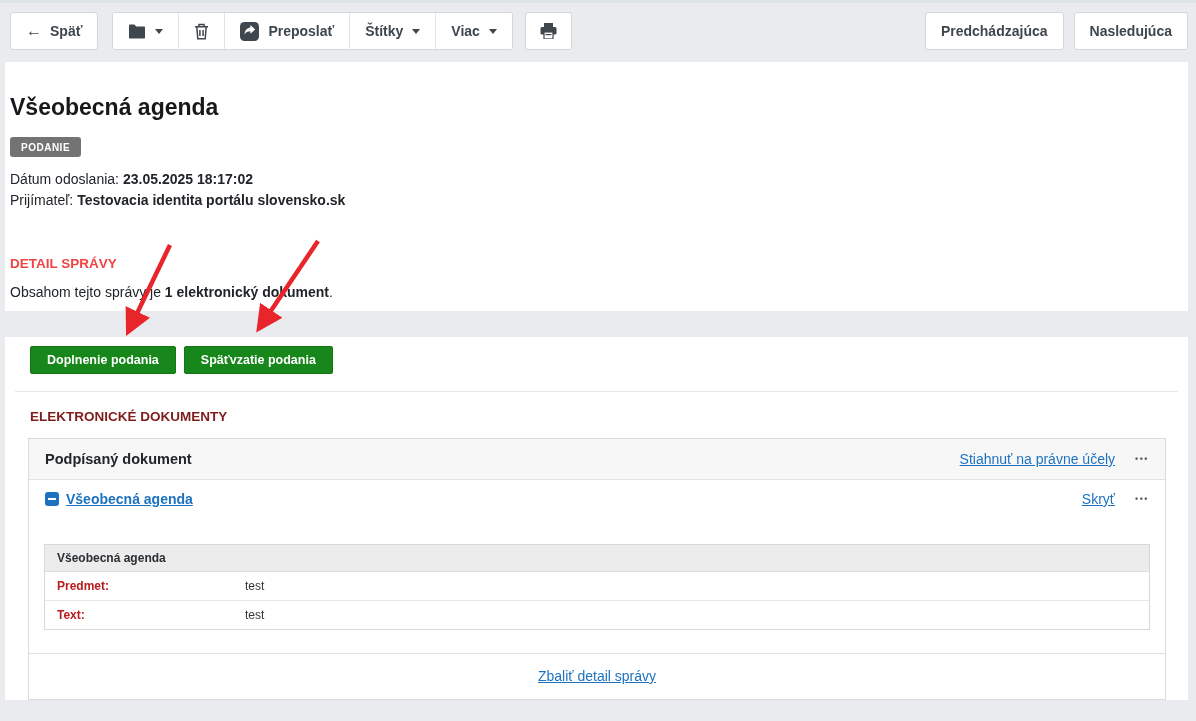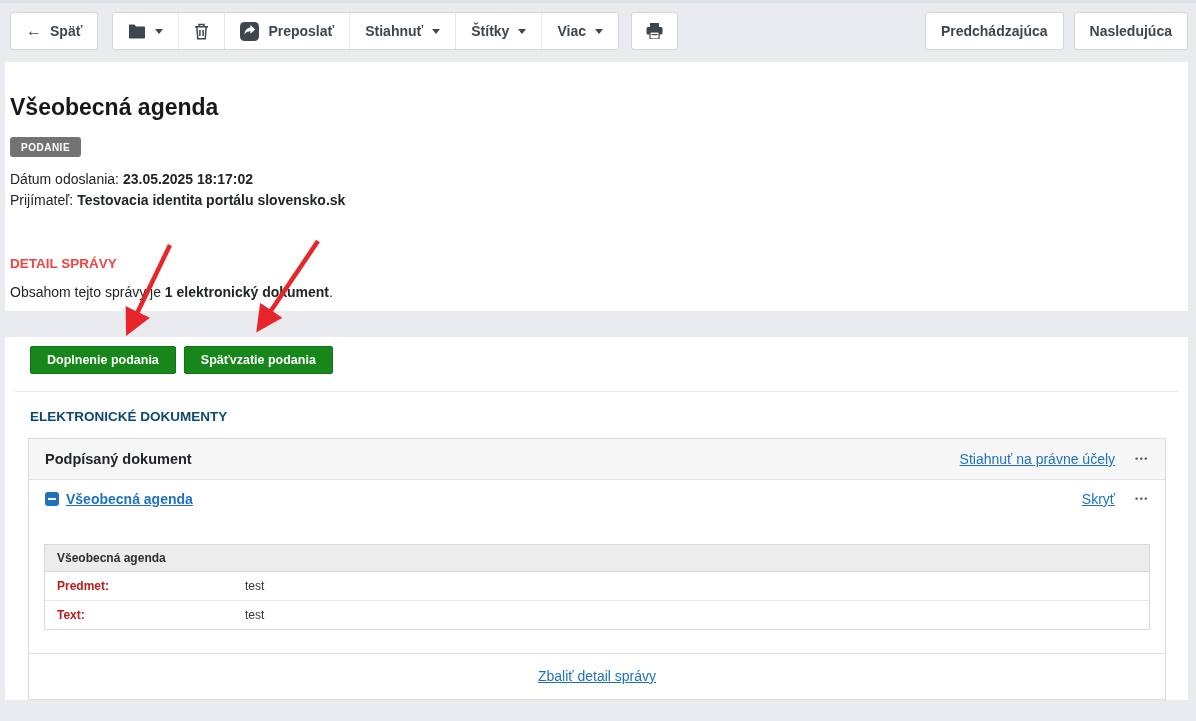--- a/index.html
+++ b/index.html
@@ -57,21 +57,21 @@
   .body-line { margin-top:13px; font-size:14px; }
 
   .block2 { background:#fff; margin:26px 8px 0 5px; }
   .actions-row { padding:9px 0 0 25px; display:flex; gap:8px; }
   .green-btn {
     background:#17871b; border:1px solid #147517; color:#fff;
     font-size:12.5px; font-weight:bold; padding:0 16px; height:28px;
     display:inline-flex; align-items:center; border-radius:2px; cursor:pointer;
   }
   .sep1 { margin:17px 10px 0 10px; border-top:1px solid #e5e7e9; }
-  .docs-heading { margin:17px 0 0 25px; font-size:13.5px; font-weight:bold; color:#0c4a6e; }
+  .docs-heading { margin:17px 0 0 25px; font-size:13.5px; font-weight:bold; color:#7f1d1d; }
 
   .docbox { margin:14px 22px 0 23px; border:1px solid #d9dbdd; background:#fff; }
   .docbox-header {
     background:#f7f7f8; border-bottom:1px solid #e0e2e4;
     padding:12px 16px; display:flex; align-items:center;
   }
   .docbox-title { font-size:14.5px; font-weight:bold; }
   .header-right { margin-left:auto; display:flex; align-items:center; gap:20px; }
   a.link { color:#1d72bf; text-decoration:underline; font-size:14px; cursor:pointer; }
   .ellipsis-btn {
@@ -130,24 +130,20 @@
       </span>
     </button>
     <button class="gbtn">
       <span class="ticon">
         <svg width="19" height="19" viewBox="0 0 19 19">
             <rect width="19" height="19" rx="4.5" fill="#3e464e"></rect>
             <path d="M10.4 5.6 V3.1 l4.8 4.3 -4.8 4.3 V9.2 c-2.7 0-4.5 1.1-5.9 3.2 .3-3.6 2.2-6.3 5.9-6.8 Z" fill="#fff"></path>
           </svg>
       </span>
       <span class="tlabel">Preposlať</span>
-    </button>
-    <button class="gbtn">
-      <span class="tlabel">Stiahnuť</span>
-      <span class="caret"></span>
     </button>
     <button class="gbtn">
       <span class="tlabel">Štítky</span>
       <span class="caret"></span>
     </button>
     <button class="gbtn">
       <span class="tlabel">Viac</span>
       <span class="caret"></span>
     </button>
   </div>

